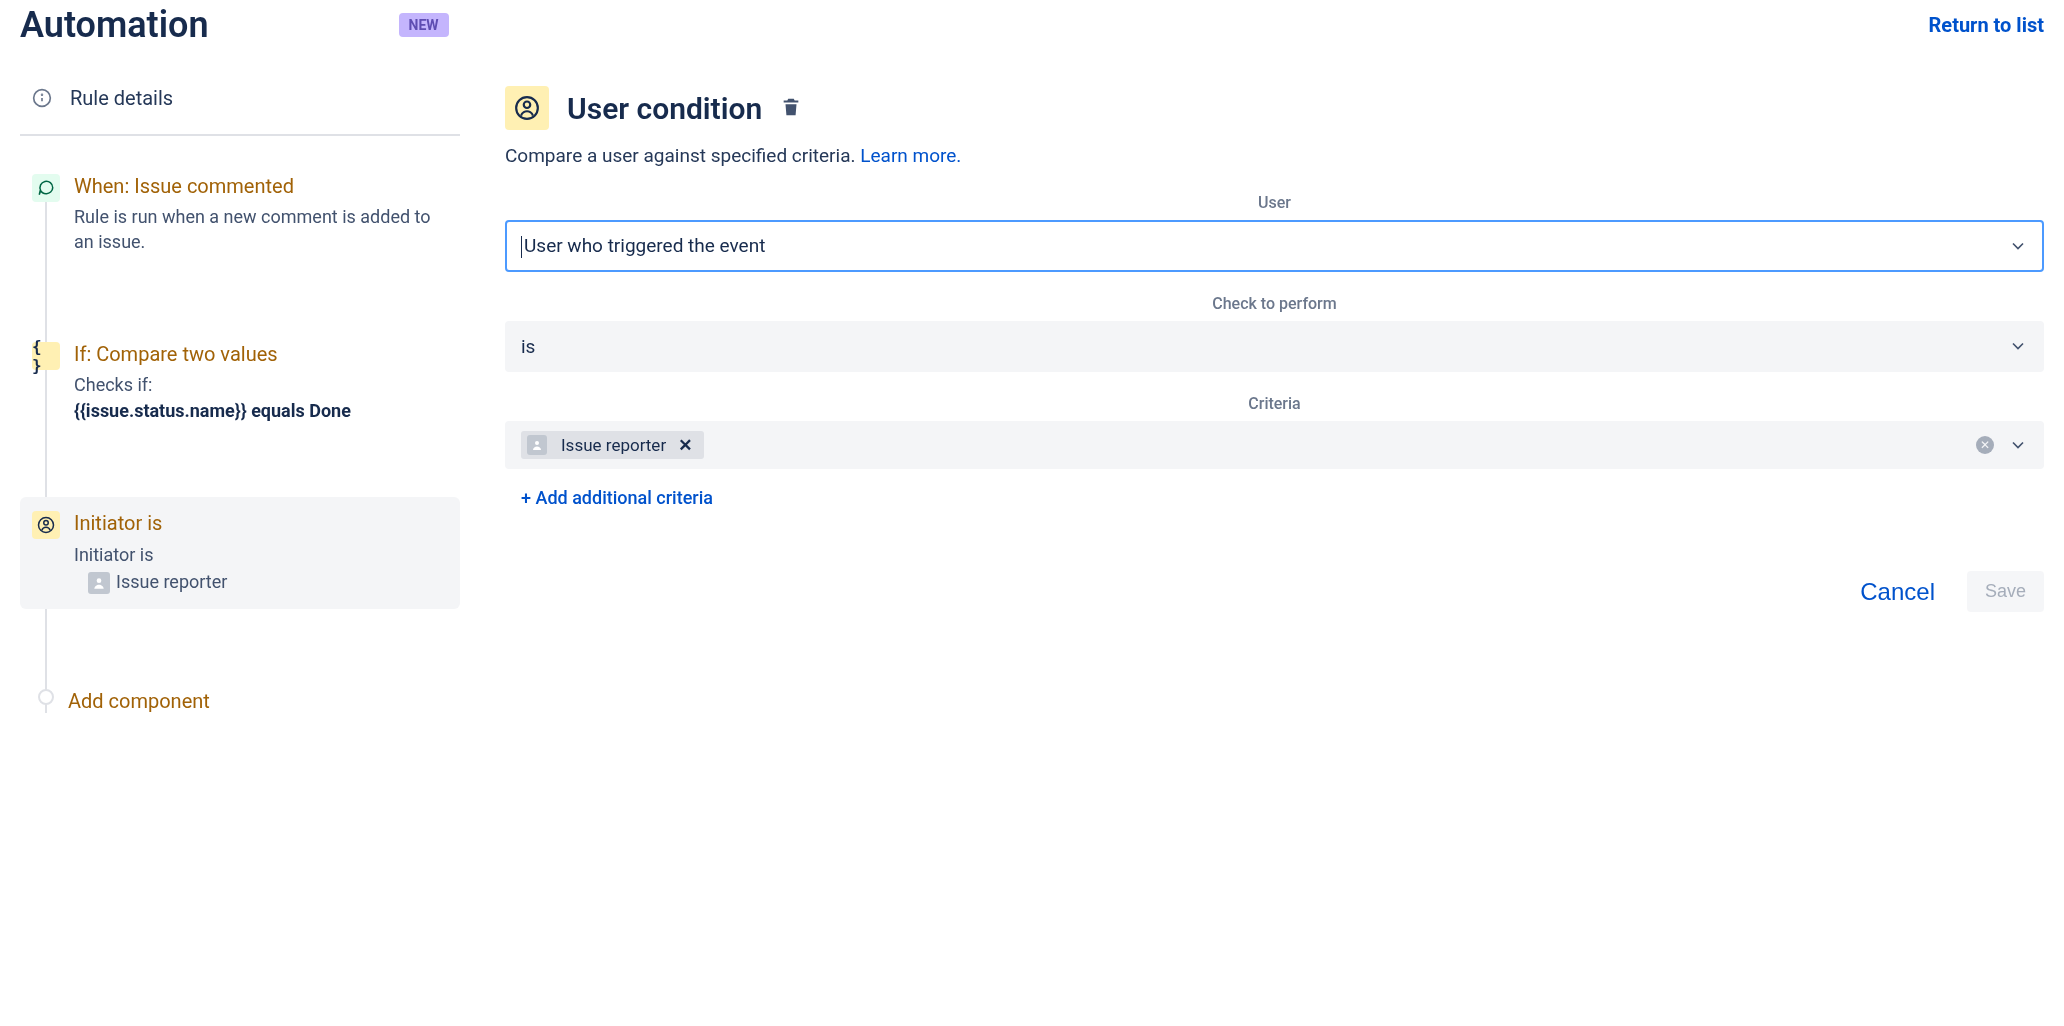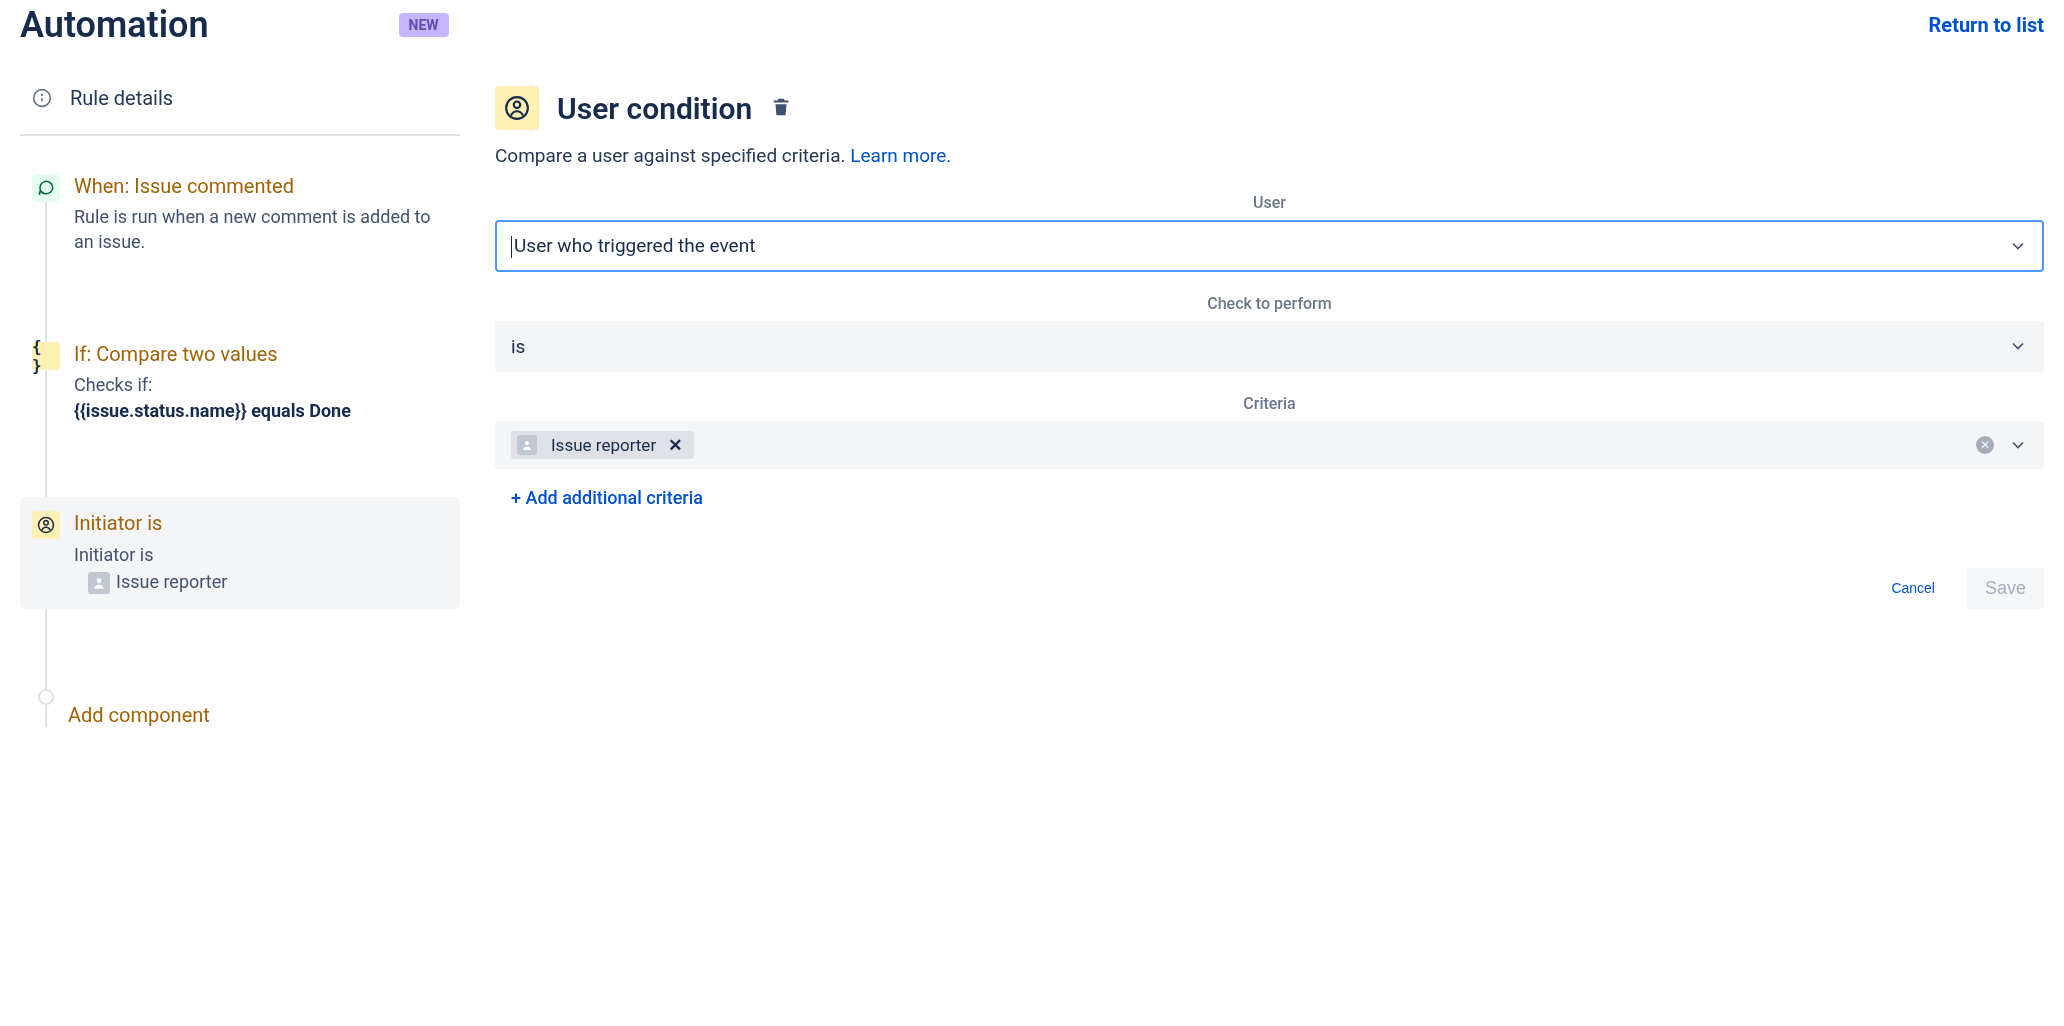--- a/index.html
+++ b/index.html
@@ -40,21 +40,21 @@
 }
 .return-link {
   color: #0052CC;
   font-size: 20px;
   font-weight: 700;
   text-decoration: none;
   cursor: pointer;
 }
 .two-col {
   display: flex;
-  gap: 35px;
+  gap: 45px;
 }
 .sidebar {
   width: 440px;
   flex: 0 0 440px;
 }
 .rule-details-row {
   display: flex;
   align-items: center;
   gap: 18px;
   padding: 0 12px 24px 12px;
@@ -269,21 +269,21 @@
 }
 .footer-actions {
   display: flex;
   justify-content: flex-end;
   gap: 18px;
   margin-top: 60px;
   align-items: center;
 }
 .btn-cancel {
   color: #0052CC;
-  font-size: 14px;
+  font-size: 24px;
   font-weight: 500;
   background: none;
   border: none;
   cursor: pointer;
   padding: 10px 14px;
 }
 .btn-save {
   background: #091E420A;
   color: #A5ADBA;
   font-size: 18px;
@@ -377,21 +377,21 @@
                     </svg>
                 </span><span>Issue reporter</span>
               </span>
             </div>
           </div>
         </div>
 
         <div class="step" style="margin-bottom:0;">
           <div class="step-icon empty"></div>
           <div class="step-body">
-            <div class="step-title" style="margin-top:20px;">Add component</div>
+            <div class="step-title" style="margin-top:6px;">Add component</div>
           </div>
         </div>
       </div>
     </div>
 
     <div class="main">
       <div class="main-header">
         <div class="main-icon">
           <svg viewBox="0 0 24 24" width="26" height="26" fill="none" stroke="#172B4D" stroke-width="2">
               <circle cx="12" cy="12" r="10"></circle>

